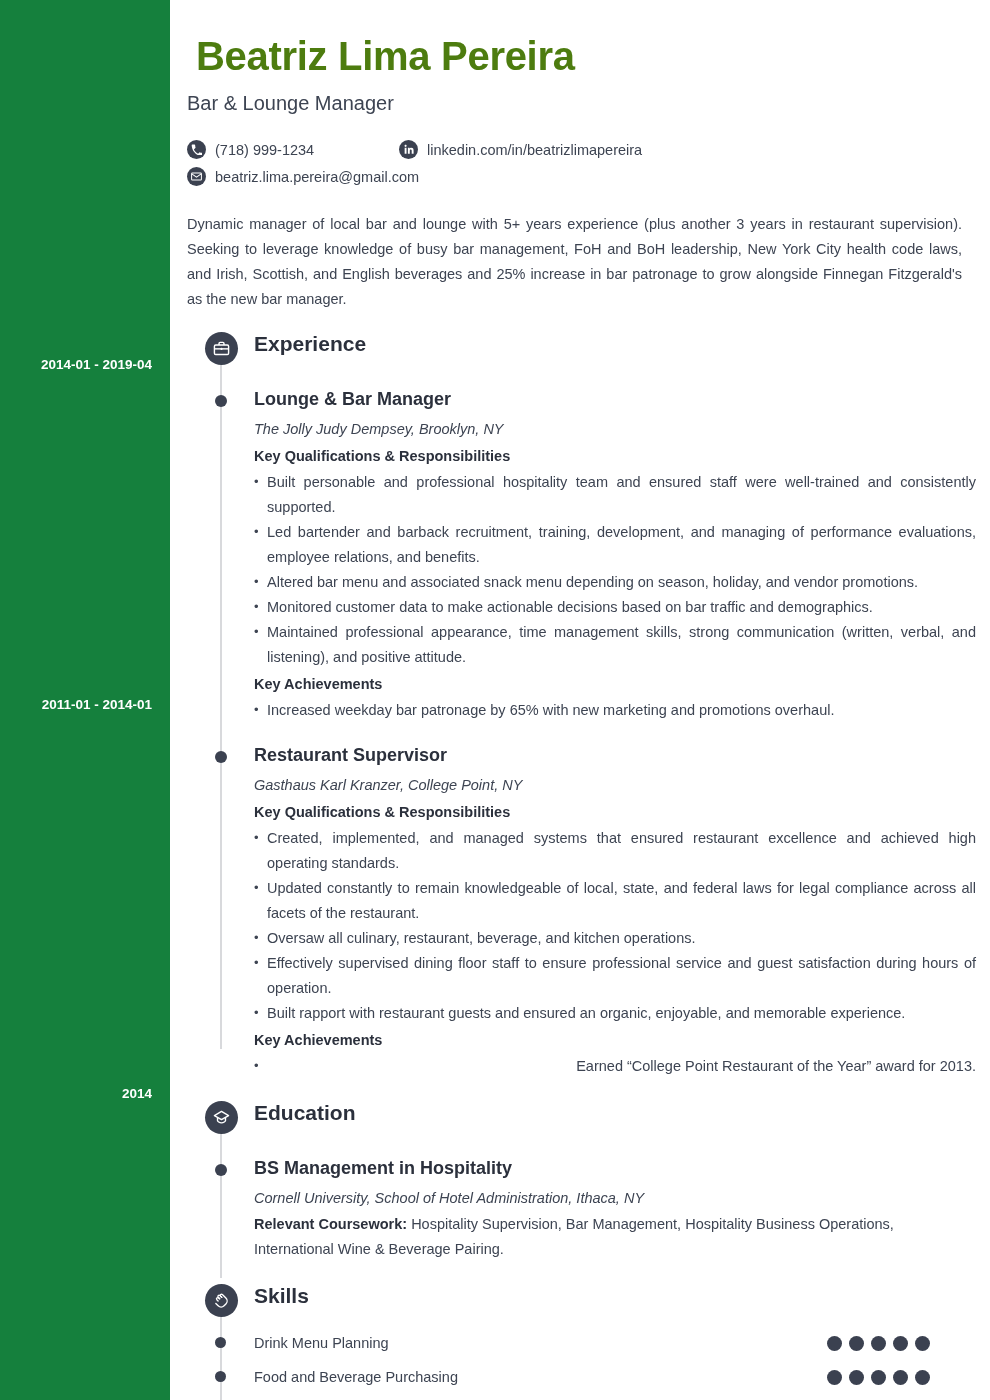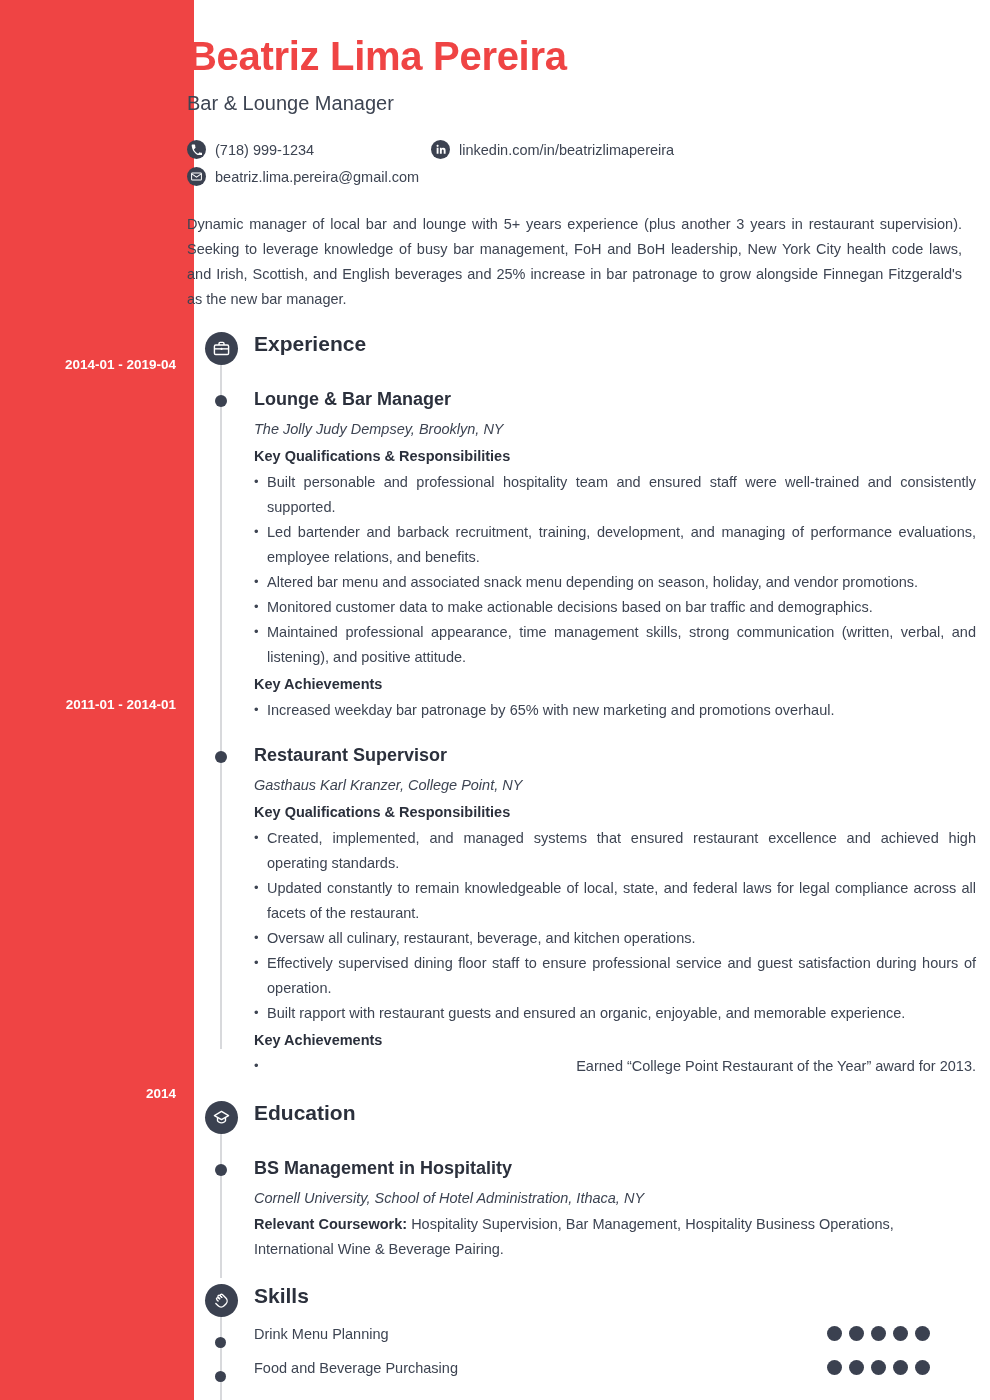--- a/index.html
+++ b/index.html
@@ -11,54 +11,54 @@
   }
   .page {
     position: relative;
     width: 990px; height: 1400px;
     background: #ffffff;
     overflow: hidden;
   }
   .sidebar {
     position: absolute;
     left: 0; top: 0;
-    width: 194px; height: 1400px;
-    background: #ef4444;
+    width: 170px; height: 1400px;
+    background: #15803d;
   }
   .content {
     position: absolute;
     left: 170px; top: 0;
     width: 820px; height: 1400px;
     padding: 20px 30px 0 16px;
   }
 
   
   .name {
     font-size: 40px;
     font-weight: bold;
-    color: #ef4444;
+    color: #4d7c0f;
     letter-spacing: -0.3px;
     margin-top: 14px;
-    margin-left: 2px;
+    margin-left: 10px;
   }
   .job-title {
     font-size: 20px;
     color: #3d4452;
     font-weight: normal;
     margin-top: 13px;
     margin-left: 1px;
   }
   .contacts {
     margin-top: 21px;
     margin-left: 1px;
     position: relative;
   }
   .contact-row { display: flex; align-items: center; height: 27px; }
   .contact-item { display: flex; align-items: center; }
-  .contact-item.phone { width: 244px; }
+  .contact-item.phone { width: 212px; }
   .contact-icon {
     width: 19px; height: 19px;
     border-radius: 50%;
     background: #3b4150;
     display: inline-flex;
     align-items: center; justify-content: center;
     flex: none;
   }
   .contact-icon svg { display: block; }
   .contact-text {
@@ -173,20 +173,21 @@
     white-space: nowrap;
     text-align: right;
   }
 
   
   .skill-row {
     position: relative;
     padding-left: 68px;
     height: 34px;
     display: flex;
+    align-items: center;
   }
   .skill-dot {
     position: absolute;
     left: 29px; top: 11px;
     width: 11px; height: 11px;
     border-radius: 50%;
     background: #3b4150;
     z-index: 2;
   }
   .skill-name {

